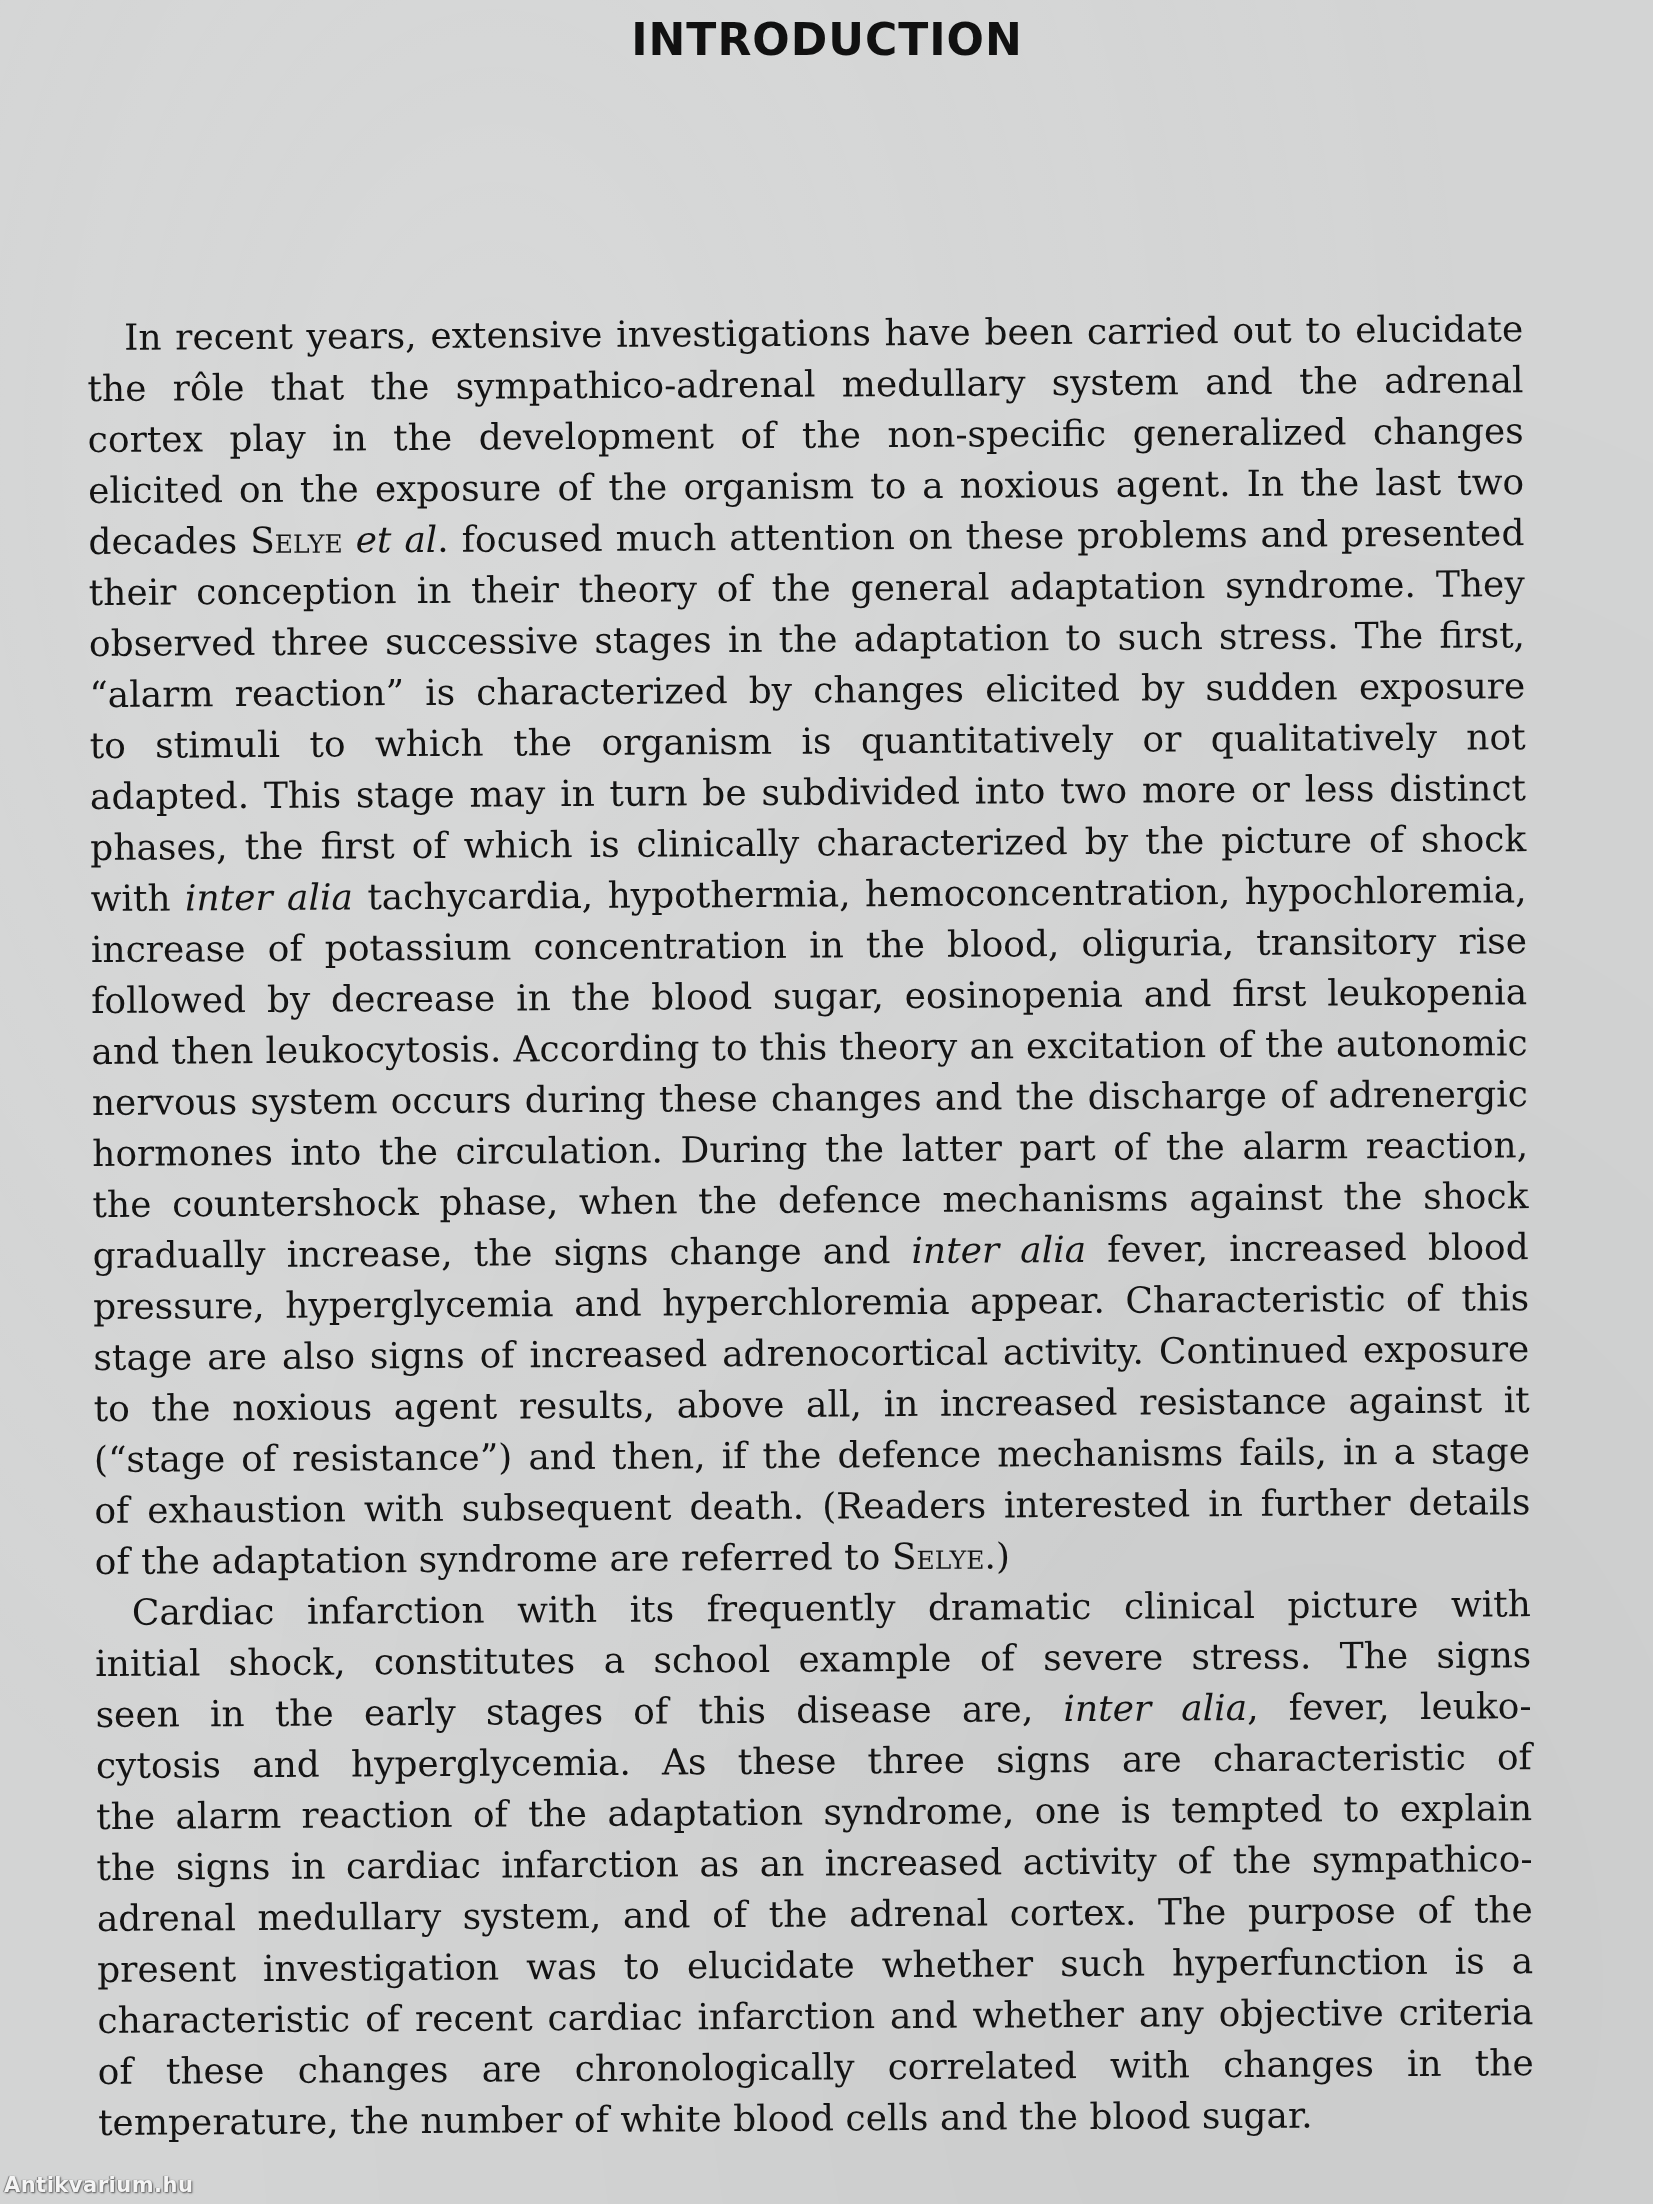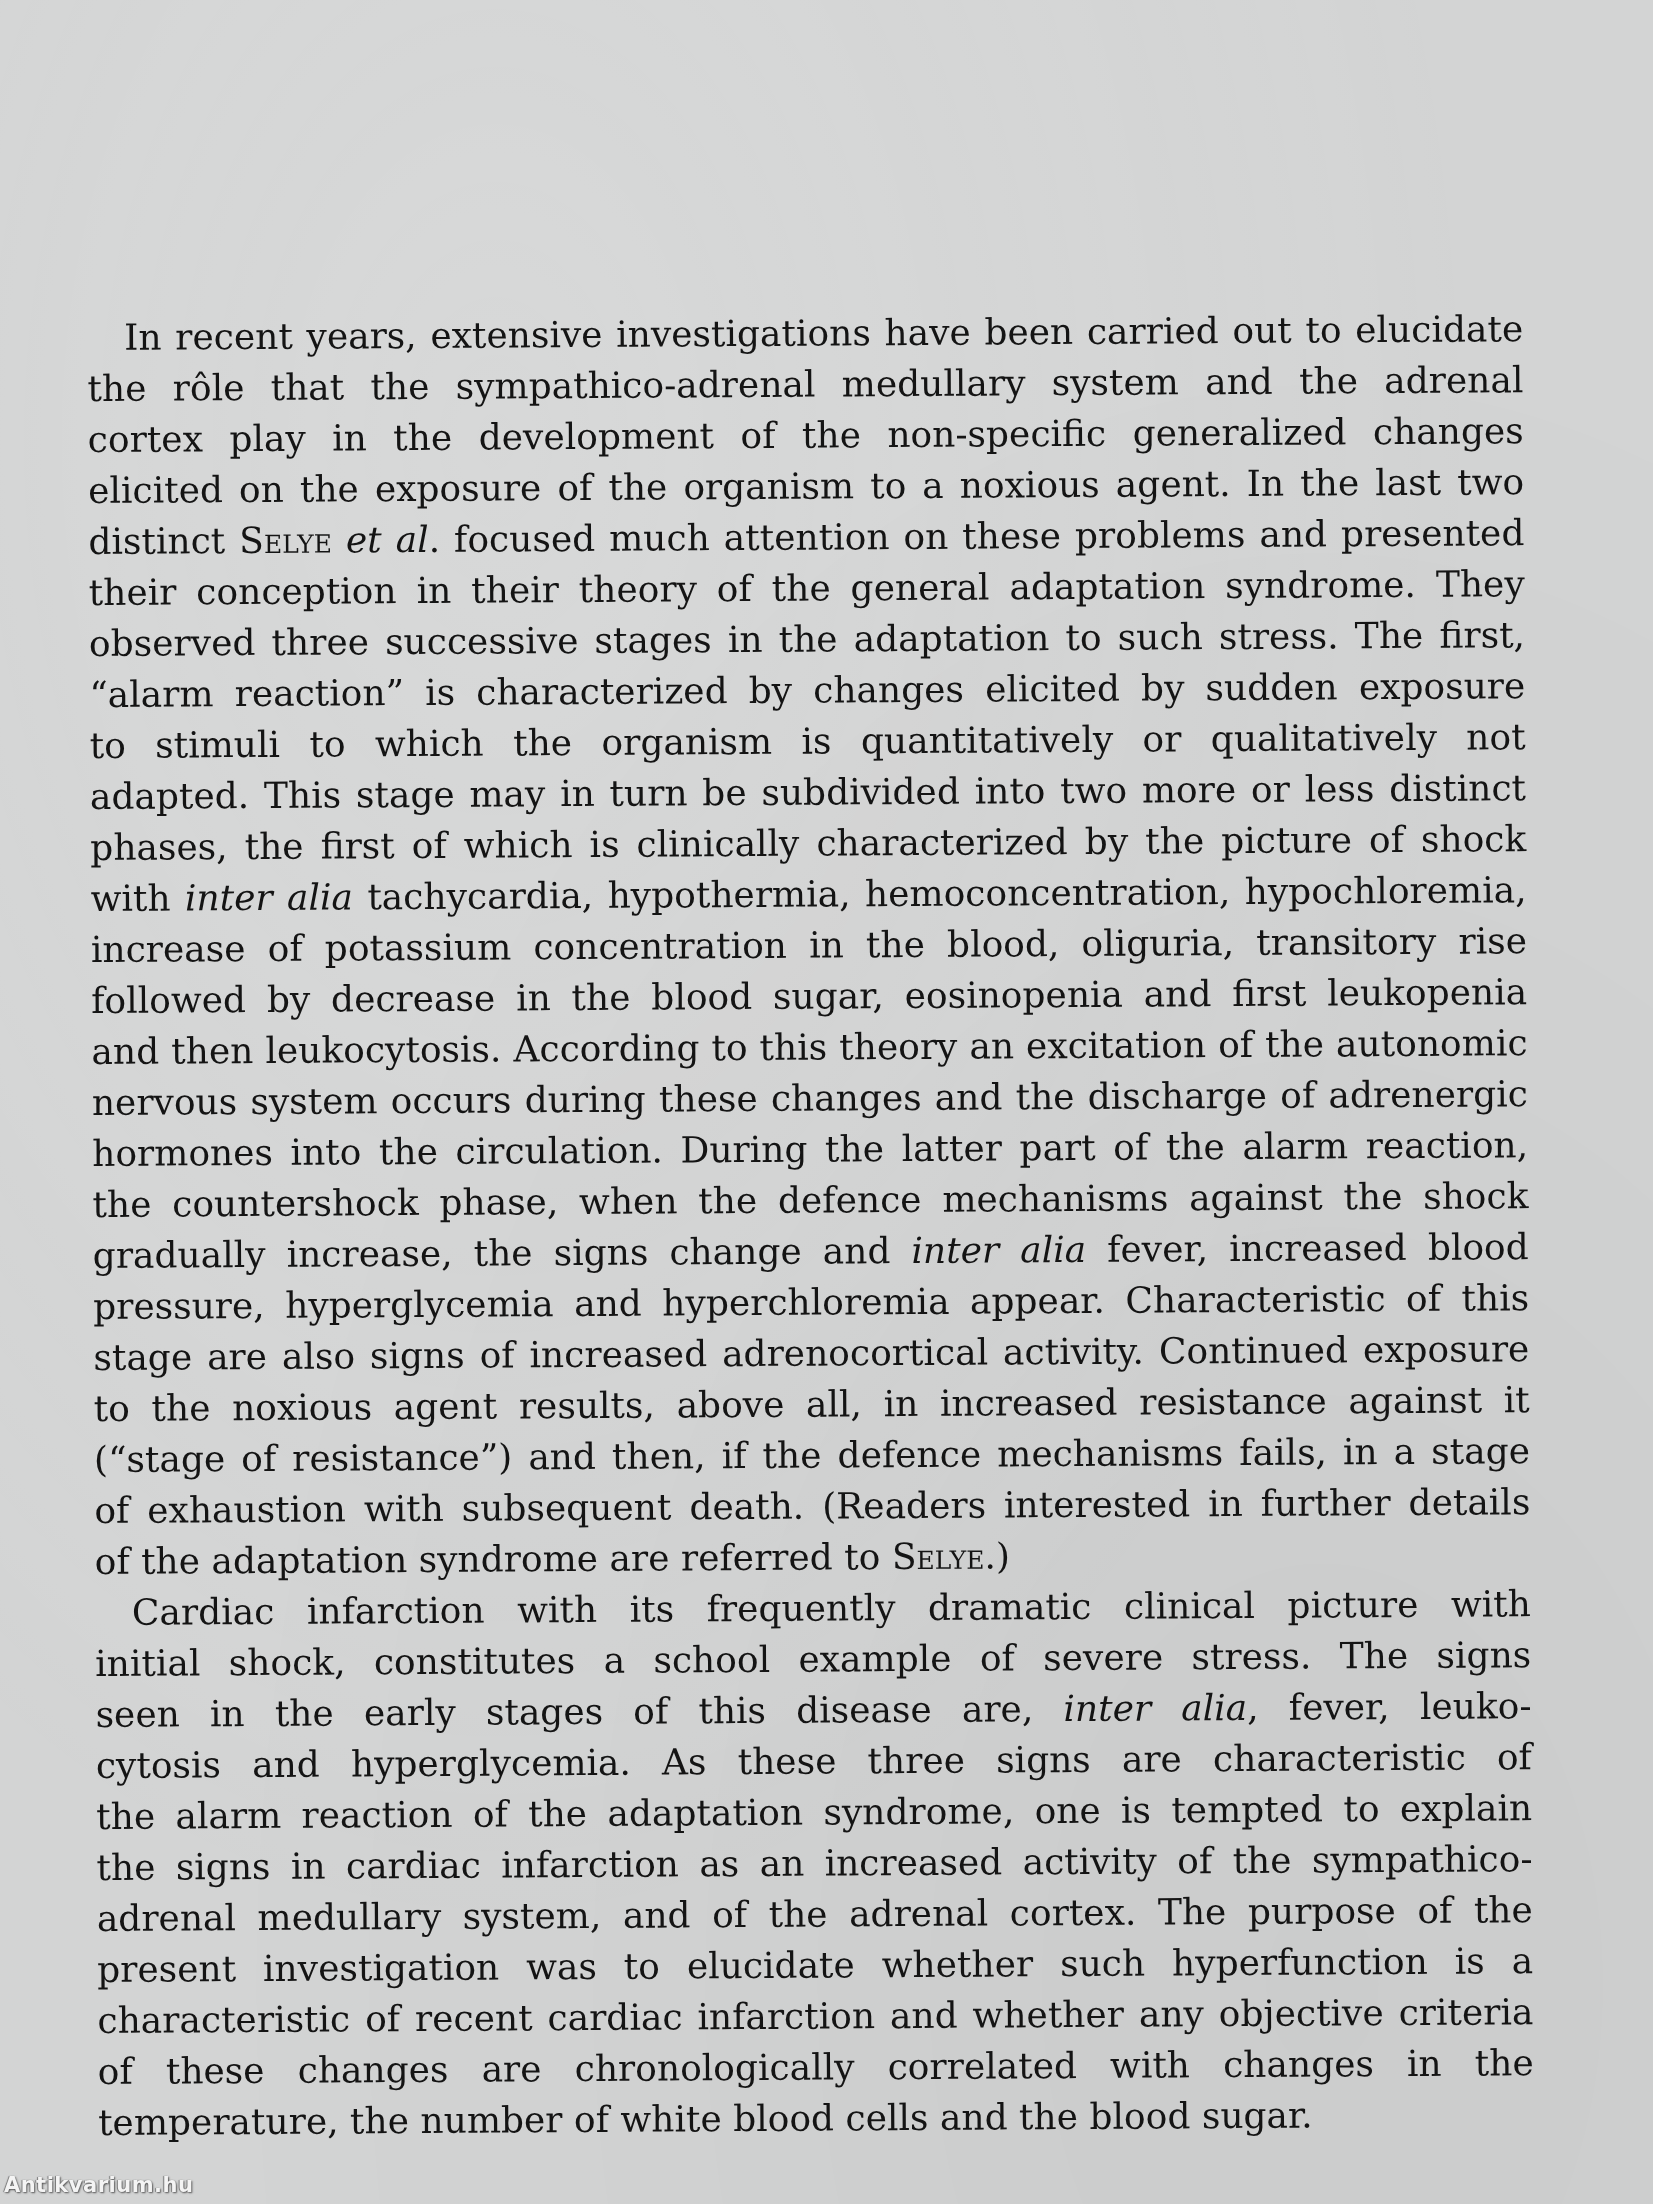--- a/index.html
+++ b/index.html
@@ -75,28 +75,29 @@
       font-size: 21px;
       color: #f4f4f4;
       text-shadow: 1px 1px 1.9px #555, -1px 0 1px #777;
       letter-spacing: 0.5px;
     }
   </style>
 </head>
 <body>
 
 <div class="page">
+  <div class="heading">INTRODUCTION</div>
 
   <div class="body-text" id="body-text">
       <div>
         <span class="line indent"><span>In recent years, extensive investigations have been carried out to elucidate</span></span>
         <span class="line"><span>the rôle that the sympathico-adrenal medullary system and the adrenal</span></span>
         <span class="line"><span>cortex play in the development of the non-specific generalized changes</span></span>
         <span class="line"><span>elicited on the exposure of the organism to a noxious agent. In the last two</span></span>
-        <span class="line"><span>distinct </span><span class="sc">Selye</span><span> </span><span class="it">et al</span><span>. focused much attention on these problems and presented</span></span>
+        <span class="line"><span>decades </span><span class="sc">Selye</span><span> </span><span class="it">et al</span><span>. focused much attention on these problems and presented</span></span>
         <span class="line"><span>their conception in their theory of the general adaptation syndrome. They</span></span>
         <span class="line"><span>observed three successive stages in the adaptation to such stress. The first,</span></span>
         <span class="line"><span>“alarm reaction” is characterized by changes elicited by sudden exposure</span></span>
         <span class="line"><span>to stimuli to which the organism is quantitatively or qualitatively not</span></span>
         <span class="line"><span>adapted. This stage may in turn be subdivided into two more or less distinct</span></span>
         <span class="line"><span>phases, the first of which is clinically characterized by the picture of shock</span></span>
         <span class="line"><span>with </span><span class="it">inter alia</span><span> tachycardia, hypothermia, hemoconcentration, hypochloremia,</span></span>
         <span class="line"><span>increase of potassium concentration in the blood, oliguria, transitory rise</span></span>
         <span class="line"><span>followed by decrease in the blood sugar, eosinopenia and first leukopenia</span></span>
         <span class="line"><span>and then leukocytosis. According to this theory an excitation of the autonomic</span></span>

